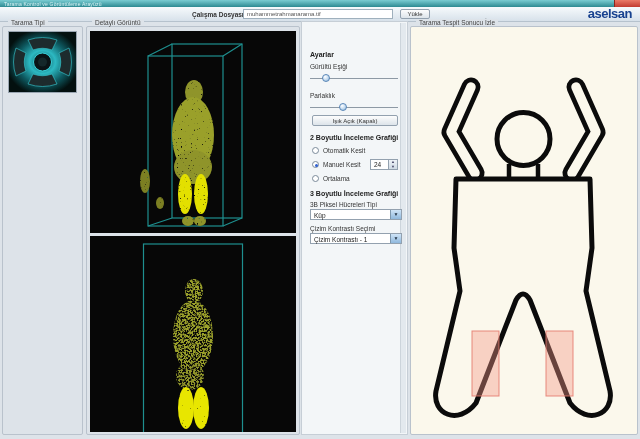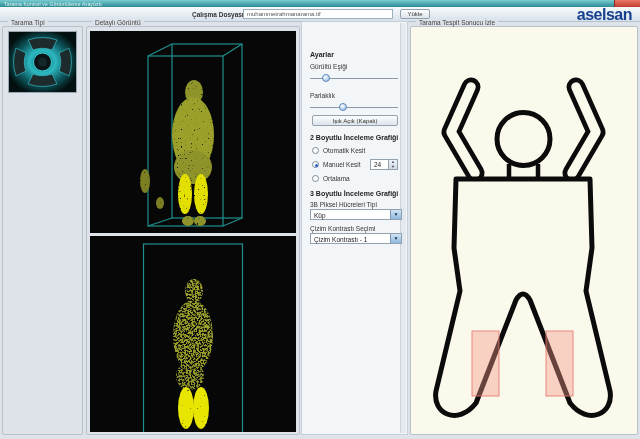--- a/index.html
+++ b/index.html
@@ -18,21 +18,21 @@
   .header { position:absolute; left:0; top:7px; width:640px; height:15px;
     background:linear-gradient(#f6fafc,#d7e1ea); border-bottom:1px solid #b6c2cd; }
   .file-label { position:absolute; left:192px; top:4px; font-size:6.5px;
     font-weight:bold; color:#333; }
   .file-input { position:absolute; left:243px; top:2px; width:150px; height:10px;
     background:#fff; border:1px solid #9fb0bd; font-size:6px; color:#555;
     padding:0 3px; font-family:"Liberation Sans",sans-serif; }
   .load-btn { position:absolute; left:400px; top:2px; width:30px; height:10px;
     background:linear-gradient(#fdfdfd,#dde4ea); border:1px solid #93a1af;
     border-radius:2px; font-size:6px; color:#333; text-align:center; line-height:9px; }
-  .brand { position:absolute; right:8px; top:-1px; font-size:16px; font-weight:bold;
+  .brand { position:absolute; right:8px; top:-1px; font-size:13px; font-weight:bold;
     color:#17418f; letter-spacing:-0.5px; }
 
   
   .groupbox { position:absolute; border:1px solid #b9c2cc; border-radius:2px; }
   .legend { position:absolute; top:-8px; left:5px; background:#dde3e9;
     padding:0 3px; font-size:6.5px; color:#444; white-space:nowrap; }
 
   .gb-scan   { left:2px;   top:26px; width:81px;  height:409px; }
   .gb-detail { left:86px;  top:26px; width:214px; height:409px; }
   .gb-result { left:410px; top:26px; width:228px; height:409px; background:#fbf8ec; }

